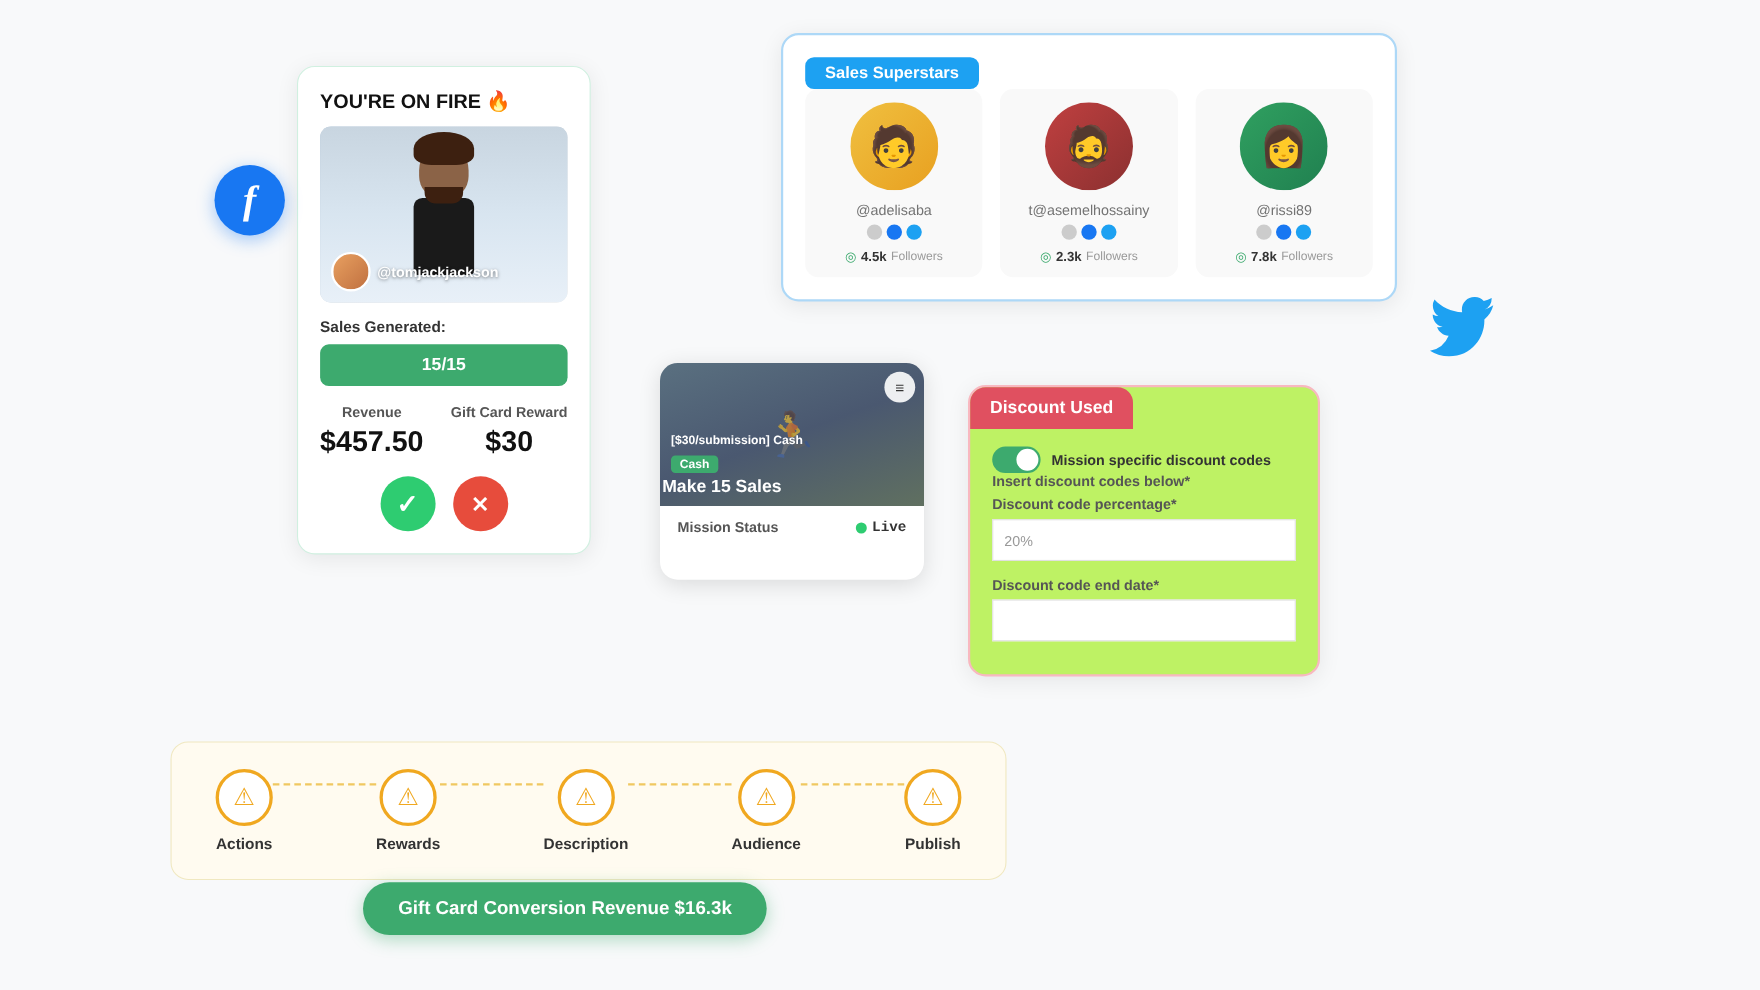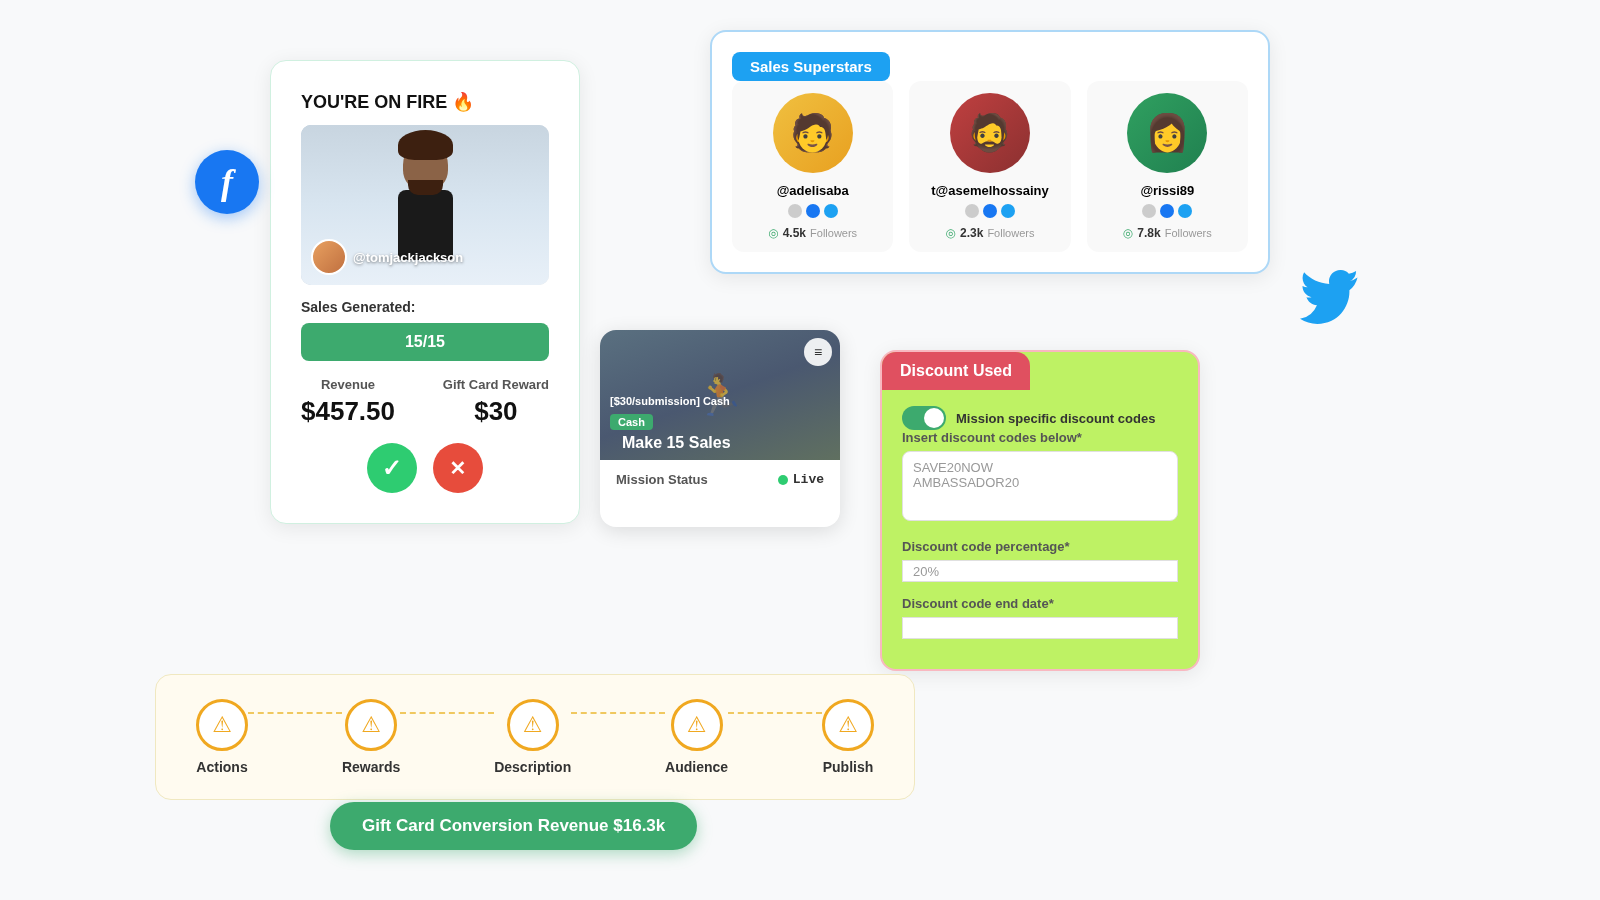--- a/index.html
+++ b/index.html
@@ -10,25 +10,25 @@
       font-family: -apple-system, BlinkMacSystemFont, 'Segoe UI', sans-serif;
       overflow: hidden;
       position: relative;
     }
 
     
     .fire-card {
       position: absolute;
       top: 60px;
       left: 270px;
-      width: 310px;
+      width: 267px;
       background: white;
       border-radius: 16px;
       border: 1.5px solid #d0f0e0;
-      padding: 30px;
+      padding: 20px;
       box-shadow: 0 4px 20px rgba(0,0,0,0.08);
     }
     .fire-card-title {
       font-size: 18px;
       font-weight: 800;
       color: #111;
       margin-bottom: 12px;
     }
     .fire-card-image {
       width: 100%;
@@ -170,21 +170,21 @@
     }
     .superstar-avatar {
       width: 80px;
       height: 80px;
       border-radius: 50%;
       margin: 0 auto 10px;
     }
     .avatar-yellow { background: linear-gradient(135deg, #f0c040, #e8a020); }
     .avatar-red { background: linear-gradient(135deg, #c04040, #a03030); }
     .avatar-green { background: linear-gradient(135deg, #30a060, #208050); }
-    .superstar-name { font-size: 13px; color: #000000; font-weight: 700; margin-bottom: 6px; }
+    .superstar-name { font-size: 13px; color: #737373; font-weight: 400; margin-bottom: 6px; }
     .social-icons-row {
       display: flex;
       justify-content: center;
       gap: 4px;
       margin-bottom: 8px;
     }
     .social-dot {
       width: 14px;
       height: 14px;
       border-radius: 50%;
@@ -249,21 +249,21 @@
       font-size: 11px;
       font-weight: 700;
       padding: 2px 8px;
       border-radius: 4px;
       display: inline-block;
       margin-top: 4px;
     }
     .mission-title-text {
       position: absolute;
       bottom: 8px;
-      left: 22px;
+      left: 2px;
       color: white;
       font-size: 16px;
       font-weight: 800;
     }
     .mission-body {
       padding: 12px 16px;
     }
     .mission-status-row {
       display: flex;
       align-items: center;
@@ -355,21 +355,21 @@
       padding: 8px 10px;
       font-size: 13px;
       color: #999;
       background: white;
       resize: none;
       margin-bottom: 14px;
       font-family: inherit;
     }
     .field-input {
       width: 100%;
-      height: 22px;
+      height: 38px;
       border: 1.5px solid #e0e0e0;
       border-radius: 0;
       padding: 0 10px;
       font-size: 13px;
       color: #999;
       background: white;
       margin-bottom: 14px;
       font-family: inherit;
     }
 
@@ -620,23 +620,20 @@
 <div class="discount-card">
   <div class="discount-header">Discount Used</div>
   <div class="discount-body">
     <div class="toggle-row">
       <div class="toggle-switch">
         <div class="toggle-knob"></div>
       </div>
       <span class="toggle-label">Mission specific discount codes</span>
     </div>
     <div class="field-label">Insert discount codes below*</div>
-    <textarea class="field-textarea" placeholder="SAVE20NOW
-AMBASSADOR20" style="">SAVE20NOW
-AMBASSADOR20</textarea>
     <div class="field-label">Discount code percentage*</div>
     <input class="field-input" type="text" value="20%" style="">
     <div class="field-label">Discount code end date*</div>
     <input class="field-input" type="text" placeholder="" style="">
   </div>
 </div>
 
 <div class="steps-nav">
   <div class="step-item">
     <div class="step-icon-circle">

